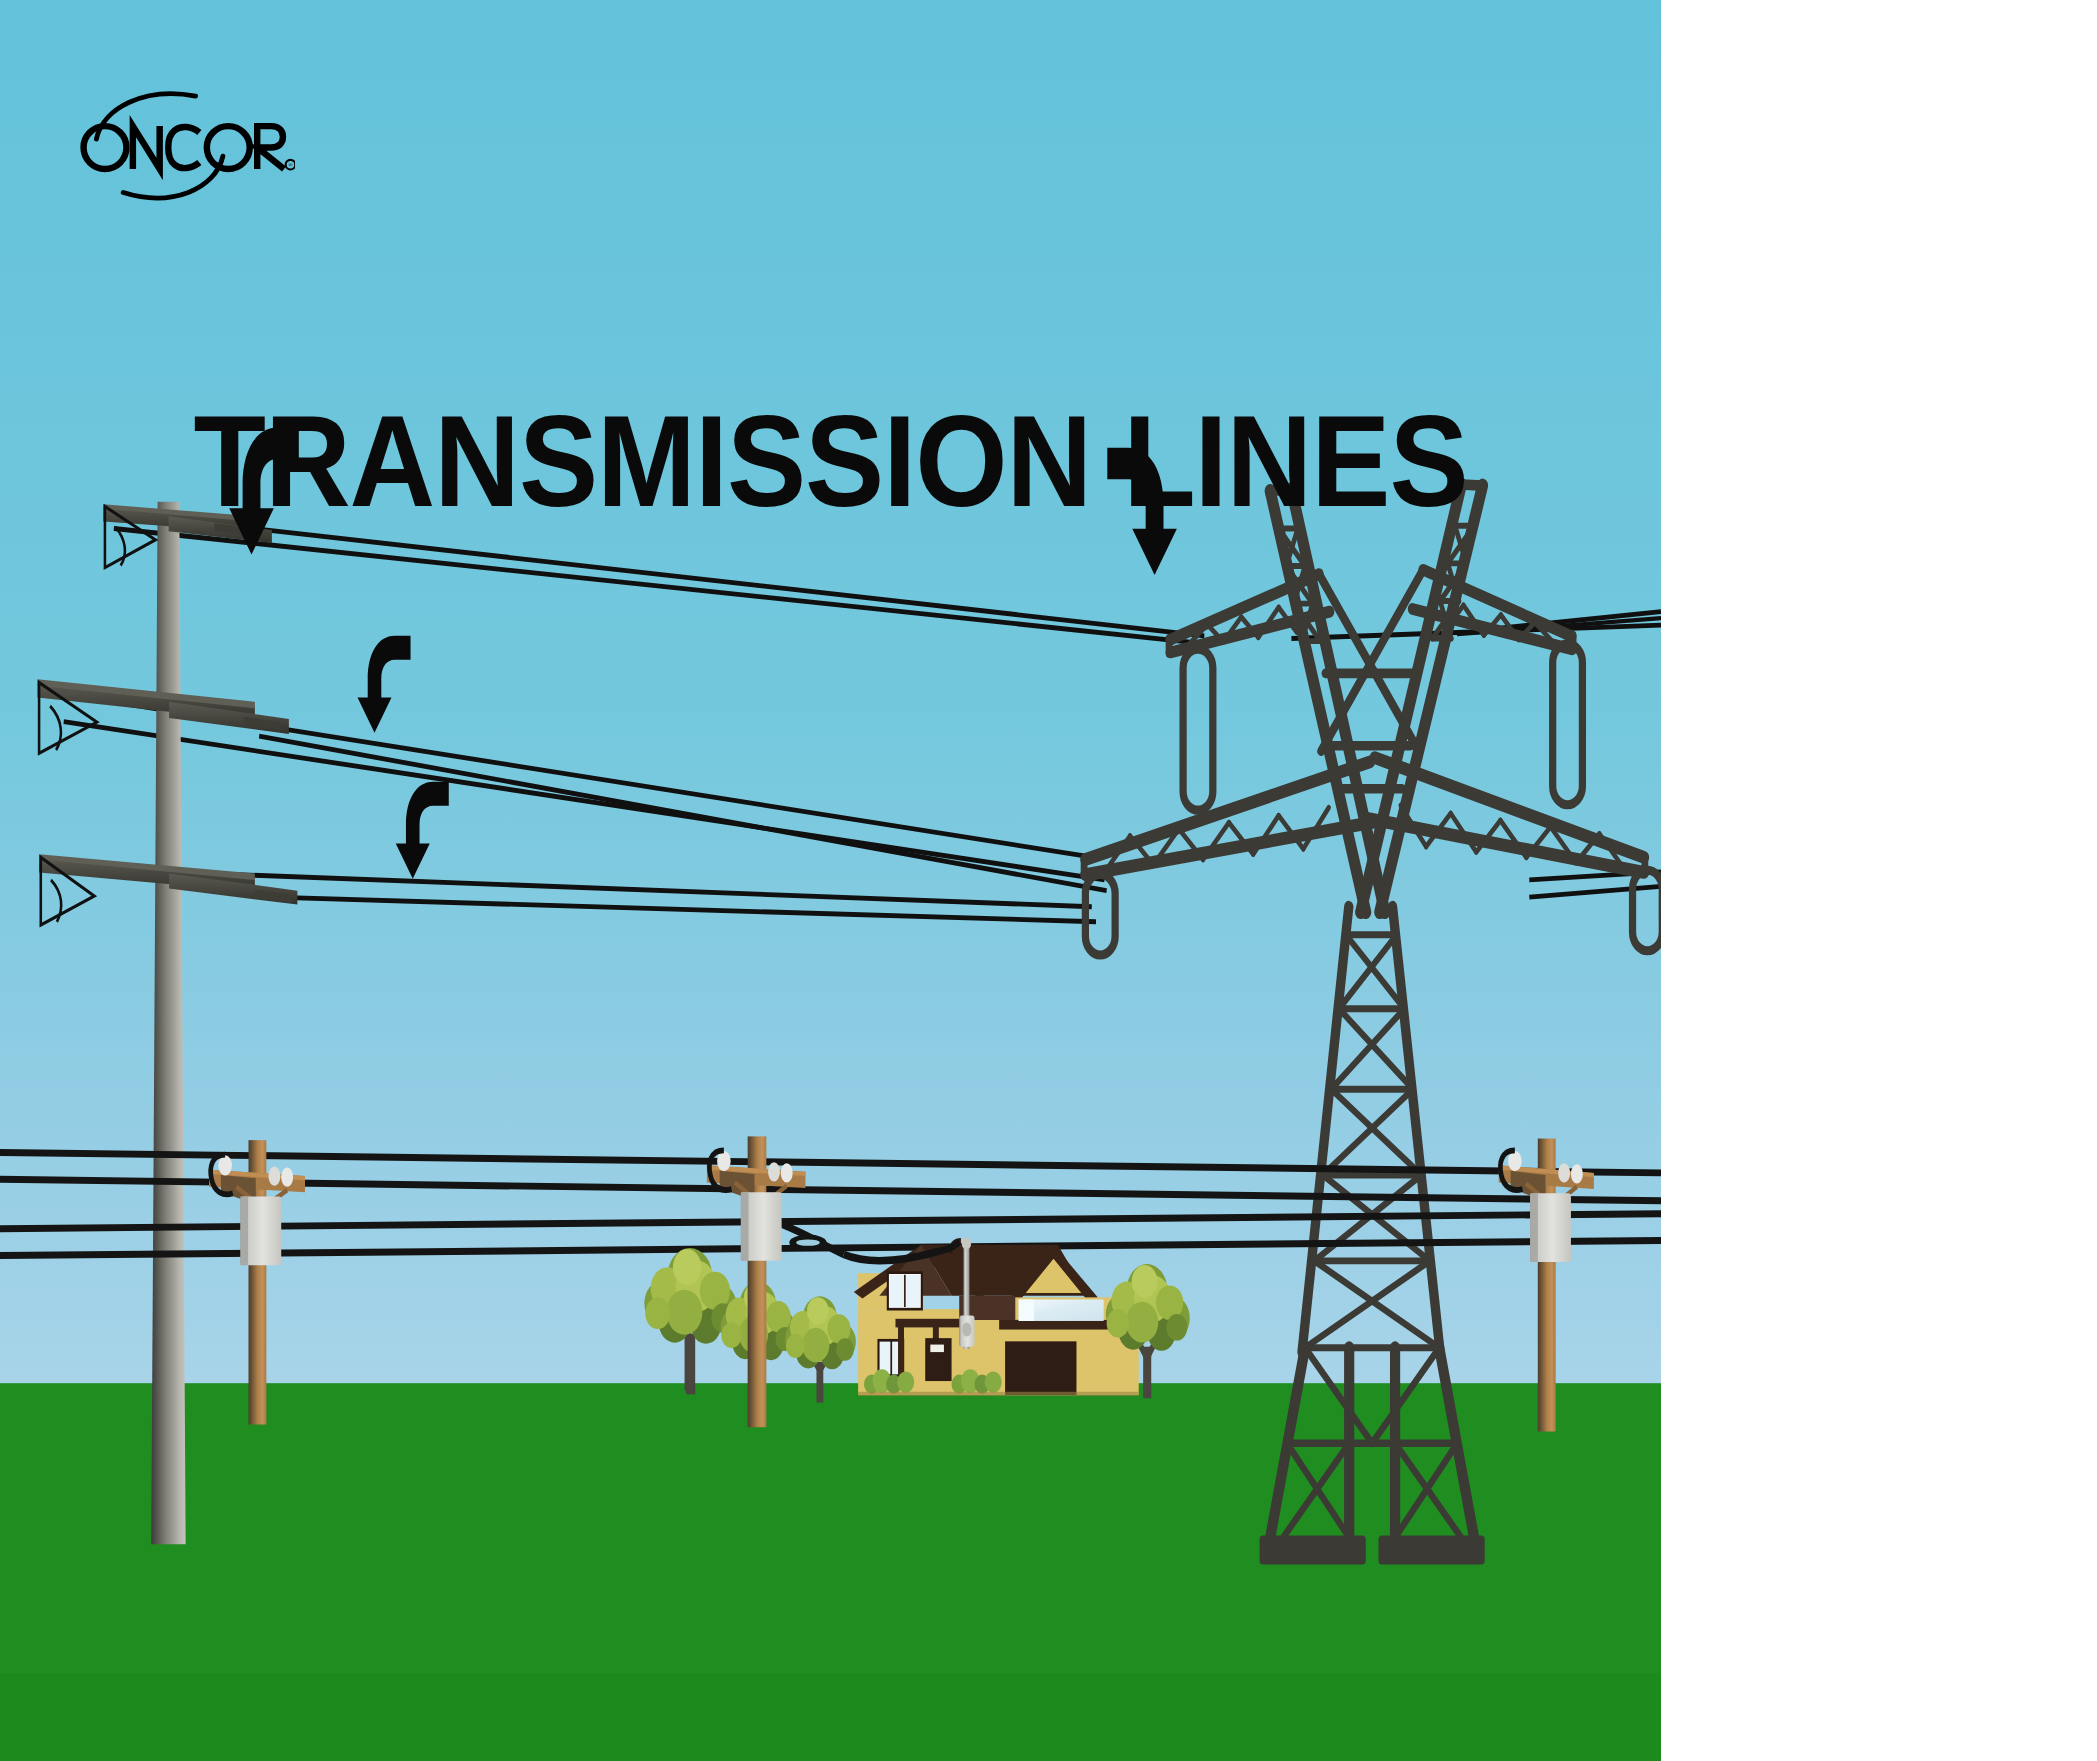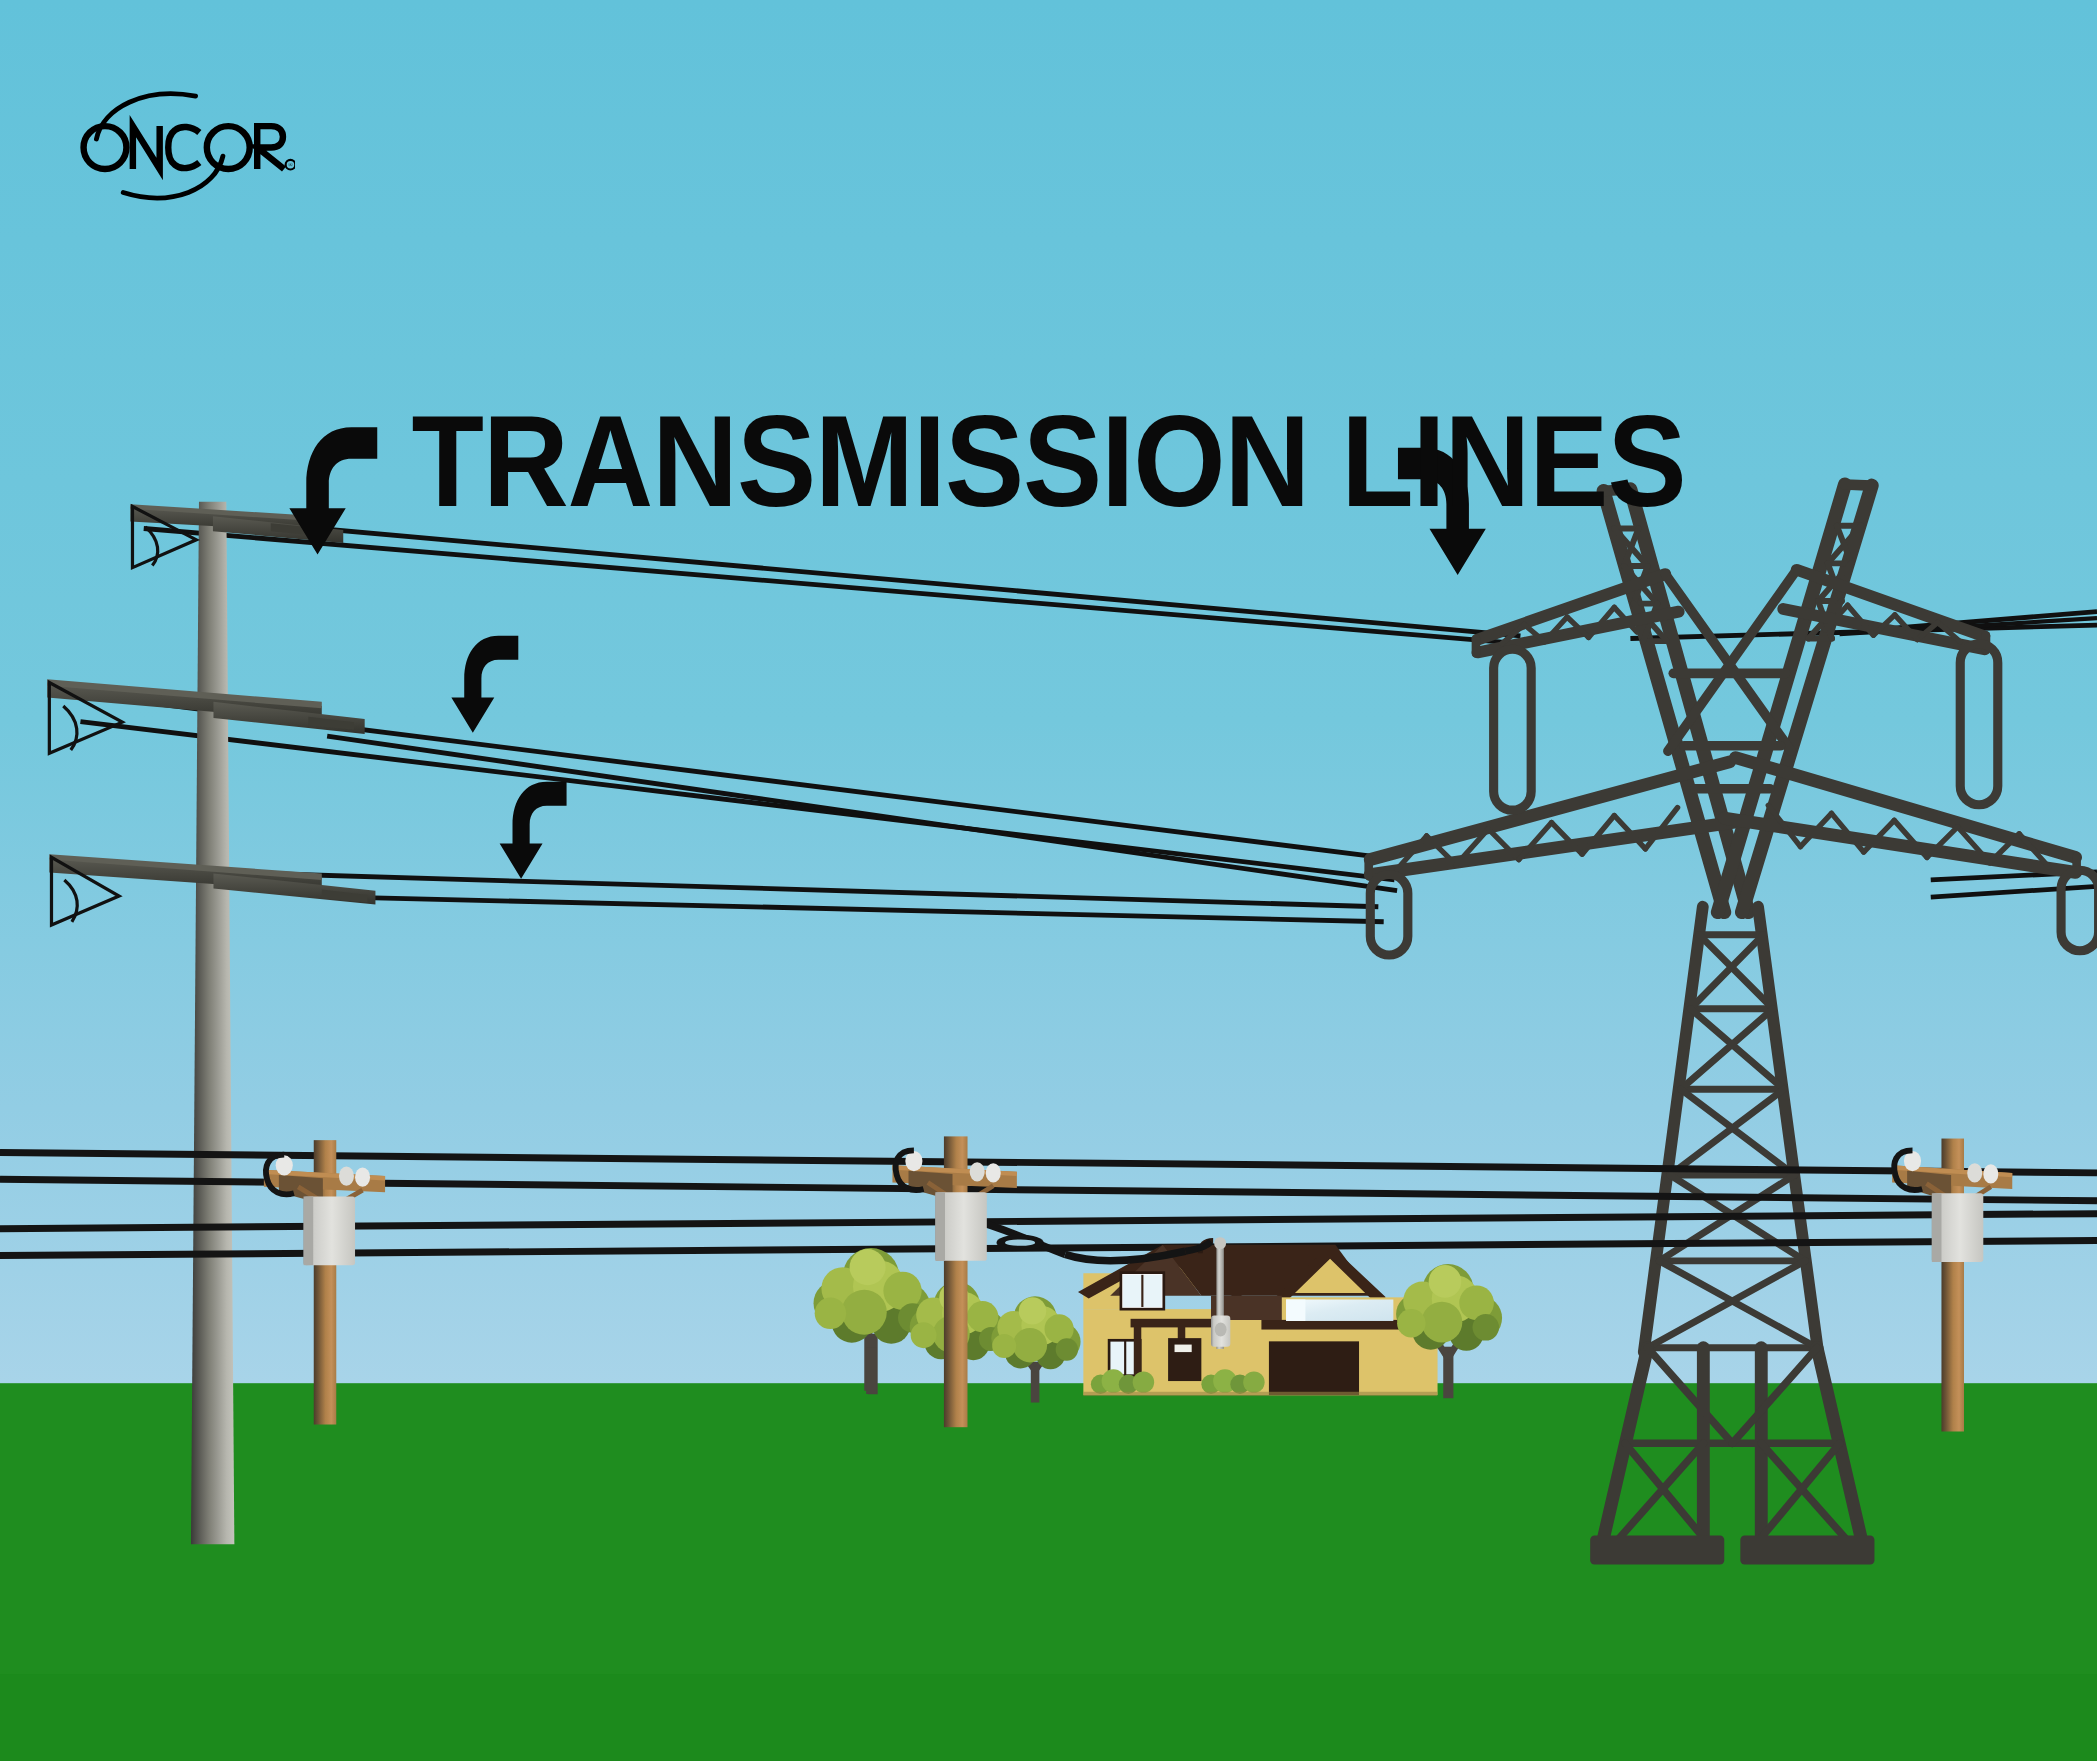--- a/index.html
+++ b/index.html
@@ -1,19 +1,19 @@
 <!DOCTYPE html>
 <html style="font-size:8.6px"><head>
 <meta charset="utf-8">
 <style>
   html,body{margin:0;padding:0;background:#ffffff;}
   body{font-family:"Liberation Sans", sans-serif;}
   #stage{
     position:relative;
-    width:2097px;height:1762px;
+    width:1661px;height:1762px;
     overflow:hidden;
     background:#62c2da;
   }
   #scene{position:absolute;inset:0;width:100%;height:100%;display:block;}
   
   #logo{
     position:absolute;left:64px;top:80px;width:231px;height:134px;
   }
   #logo svg{width:100%;height:100%;display:block;}
   

